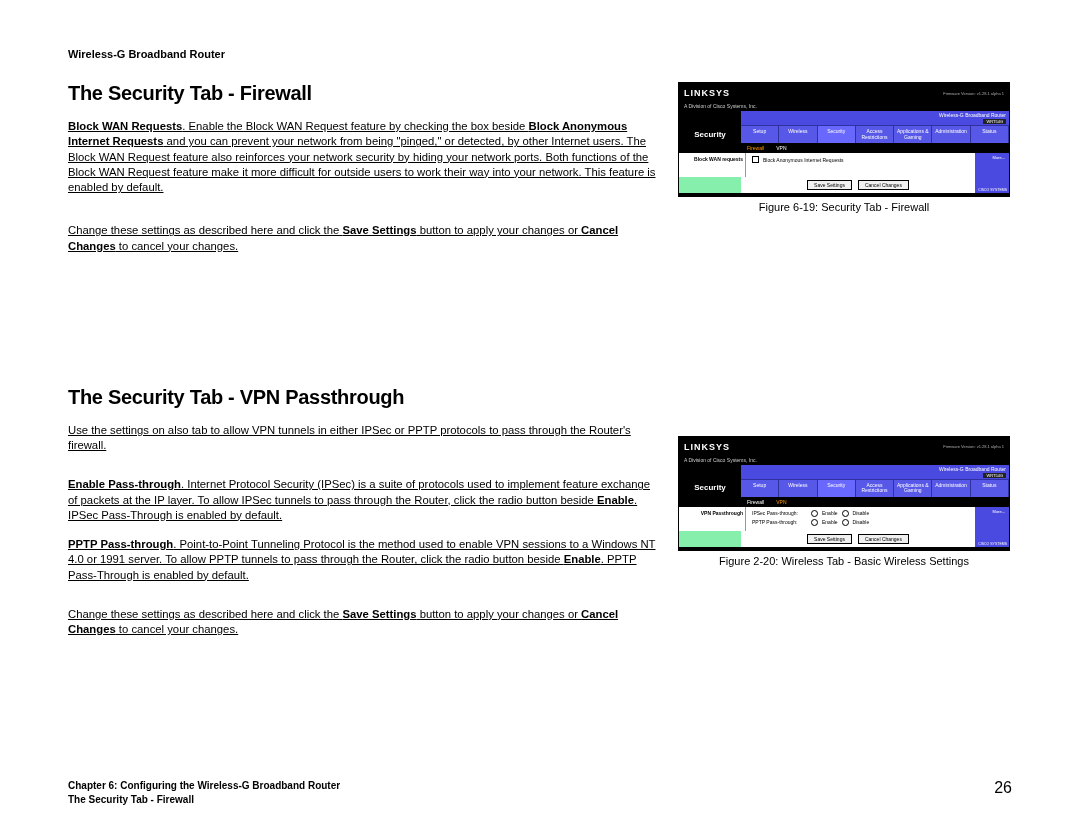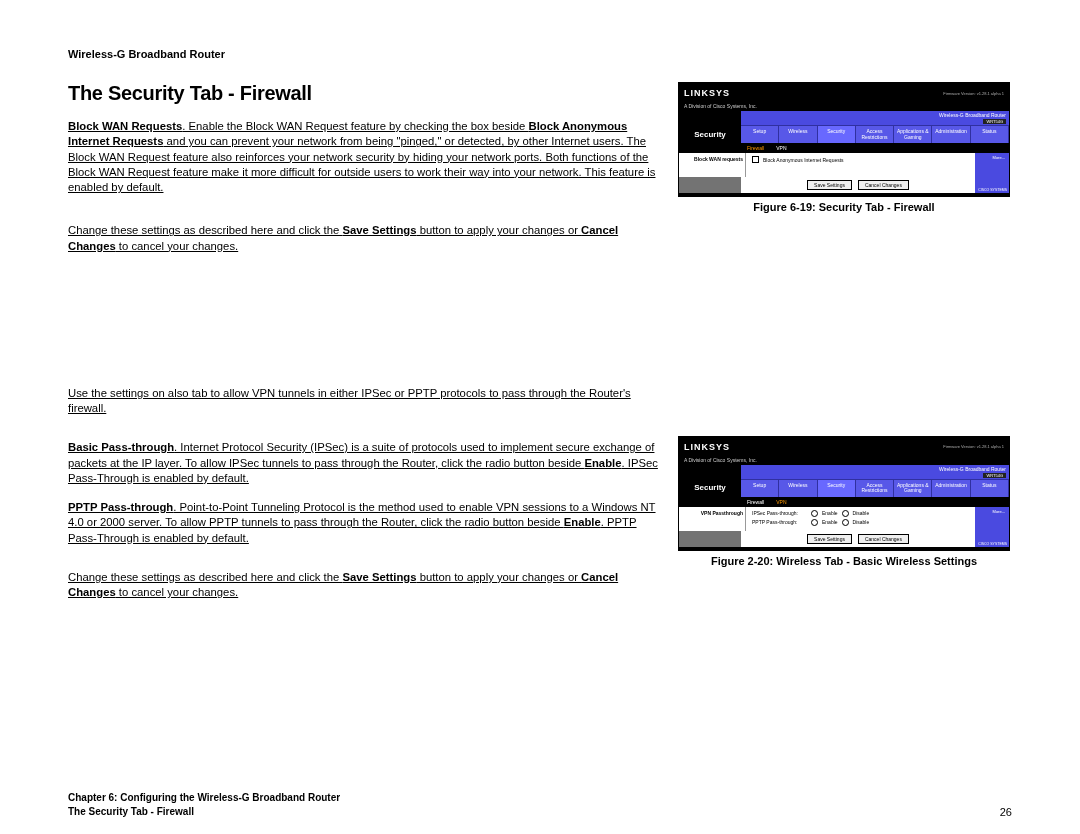--- a/index.html
+++ b/index.html
@@ -43,44 +43,44 @@
   }
   p.body {
     font-size: 11.3px;
     line-height: 1.35;
     margin: 0 0 14px 0;
     text-decoration: underline;
   }
   p.body .b { font-weight: bold; }
   .caption {
     font-size: 11px;
-    font-weight: bold;
+    font-weight: normal;
     text-align: center;
     margin-top: 4px;
   }
   .footer {
     position: absolute;
-    bottom: 16px;
+    bottom: 28px;
     left: 68px;
     right: 68px;
     display: flex;
     justify-content: space-between;
-    align-items: flex-end;
+    align-items: flex-start;
     font-size: 10px;
     font-weight: bold;
     color: #000;
     gap: 8px;
   }
   .footer .left { line-height: 1.35; }
-  .footer .page-num { font-size: 11px; font-weight: normal;}
+  .footer .page-num { font-size: 16px; font-weight: normal;}
   
   .router-shot {
     width: 330px;
     border: 1px solid #000;
-    background: #737373;
+    background: #86efac;
   }
   .rs-top {
     background: #000;
     color: #fff;
     display: flex;
     justify-content: space-between;
     align-items: center;
     padding: 2px 5px;
     height: 16px;
   }
@@ -292,26 +292,27 @@
         <div class="rs-brand-line"></div>
       </div>
       <div class="caption">Figure 6-19: Security Tab - Firewall</div>
     </div>
   </div>
 
   <div class="spacer-big"></div>
 
   <div class="content-row">
     <div class="text-col">
+      <h2 class="section">The Security Tab - VPN Passthrough</h2>
       <p class="body">Use the settings on also tab to allow VPN tunnels in either IPSec or PPTP protocols to pass through the Router's firewall.</p>
       <p class="body" style="margin-top:24px;">
-        <span class="b">Basic Pass-through</span><span>. Internet Protocol Security (IPSec) is a suite of protocols used to implement secure exchange of packets at the IP layer. To allow IPSec tunnels to pass through the Router, click the radio button beside </span><span class="b">Enable</span><span>. IPSec Pass-Through is enabled by default.</span>
+        <span class="b">Enable Pass-through</span><span>. Internet Protocol Security (IPSec) is a suite of protocols used to implement feature exchange of packets at the IP layer. To allow IPSec tunnels to pass through the Router, click the radio button beside </span><span class="b">Enable</span><span>. IPSec Pass-Through is enabled by default.</span>
       </p>
       <p class="body">
-        <span class="b">PPTP Pass-through</span><span>. Point-to-Point Tunneling Protocol is the method used to enable VPN sessions to a Windows NT 4.0 or 2000 server. To allow PPTP tunnels to pass through the Router, click the radio button beside </span><span class="b">Enable</span><span>. PPTP Pass-Through is enabled by default.</span>
+        <span class="b">PPTP Pass-through</span><span>. Point-to-Point Tunneling Protocol is the method used to enable VPN sessions to a Windows NT 4.0 or 1991 server. To allow PPTP tunnels to pass through the Router, click the radio button beside </span><span class="b">Enable</span><span>. PPTP Pass-Through is enabled by default.</span>
       </p>
       <p class="body" style="margin-top:24px;">
         <span>Change these settings as described here and click the </span><span class="b">Save Settings</span><span> button to apply your changes or </span><span class="b">Cancel Changes</span><span> to cancel your changes.</span>
       </p>
     </div>
     <div class="fig-col" style="padding-top:50px;">
 
       <div class="router-shot">
         <div class="rs-top">
           <span class="rs-logo">LINKSYS</span>

